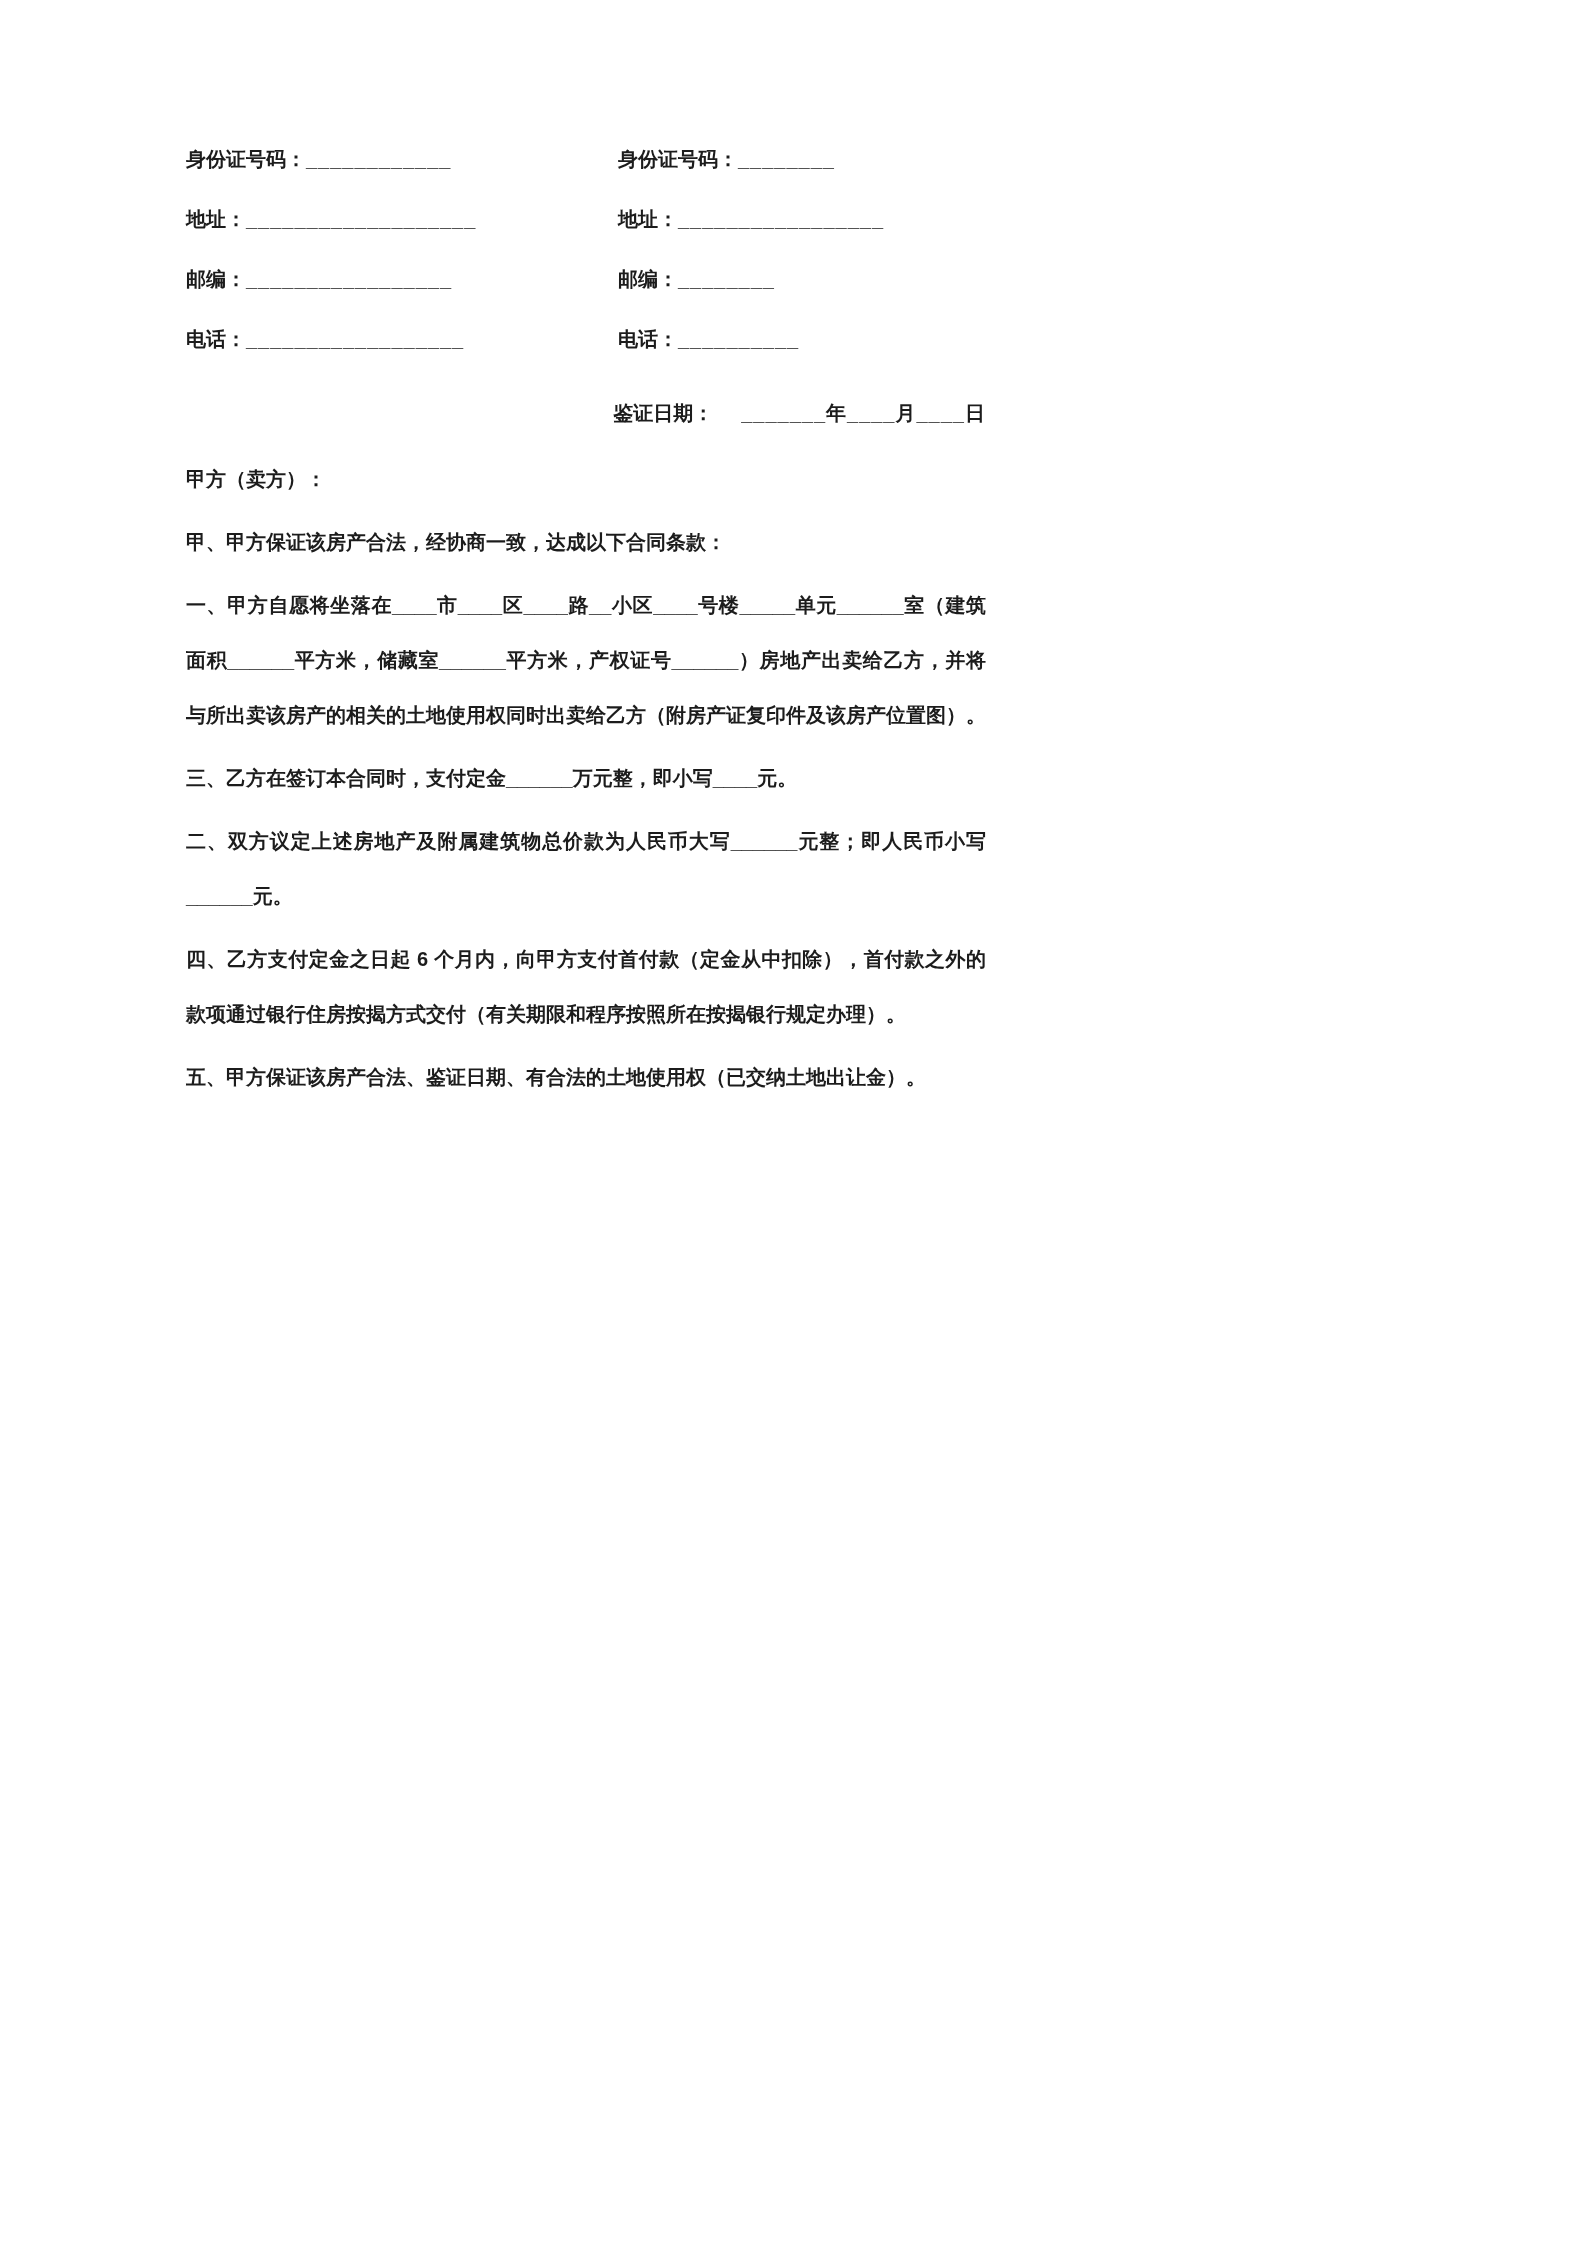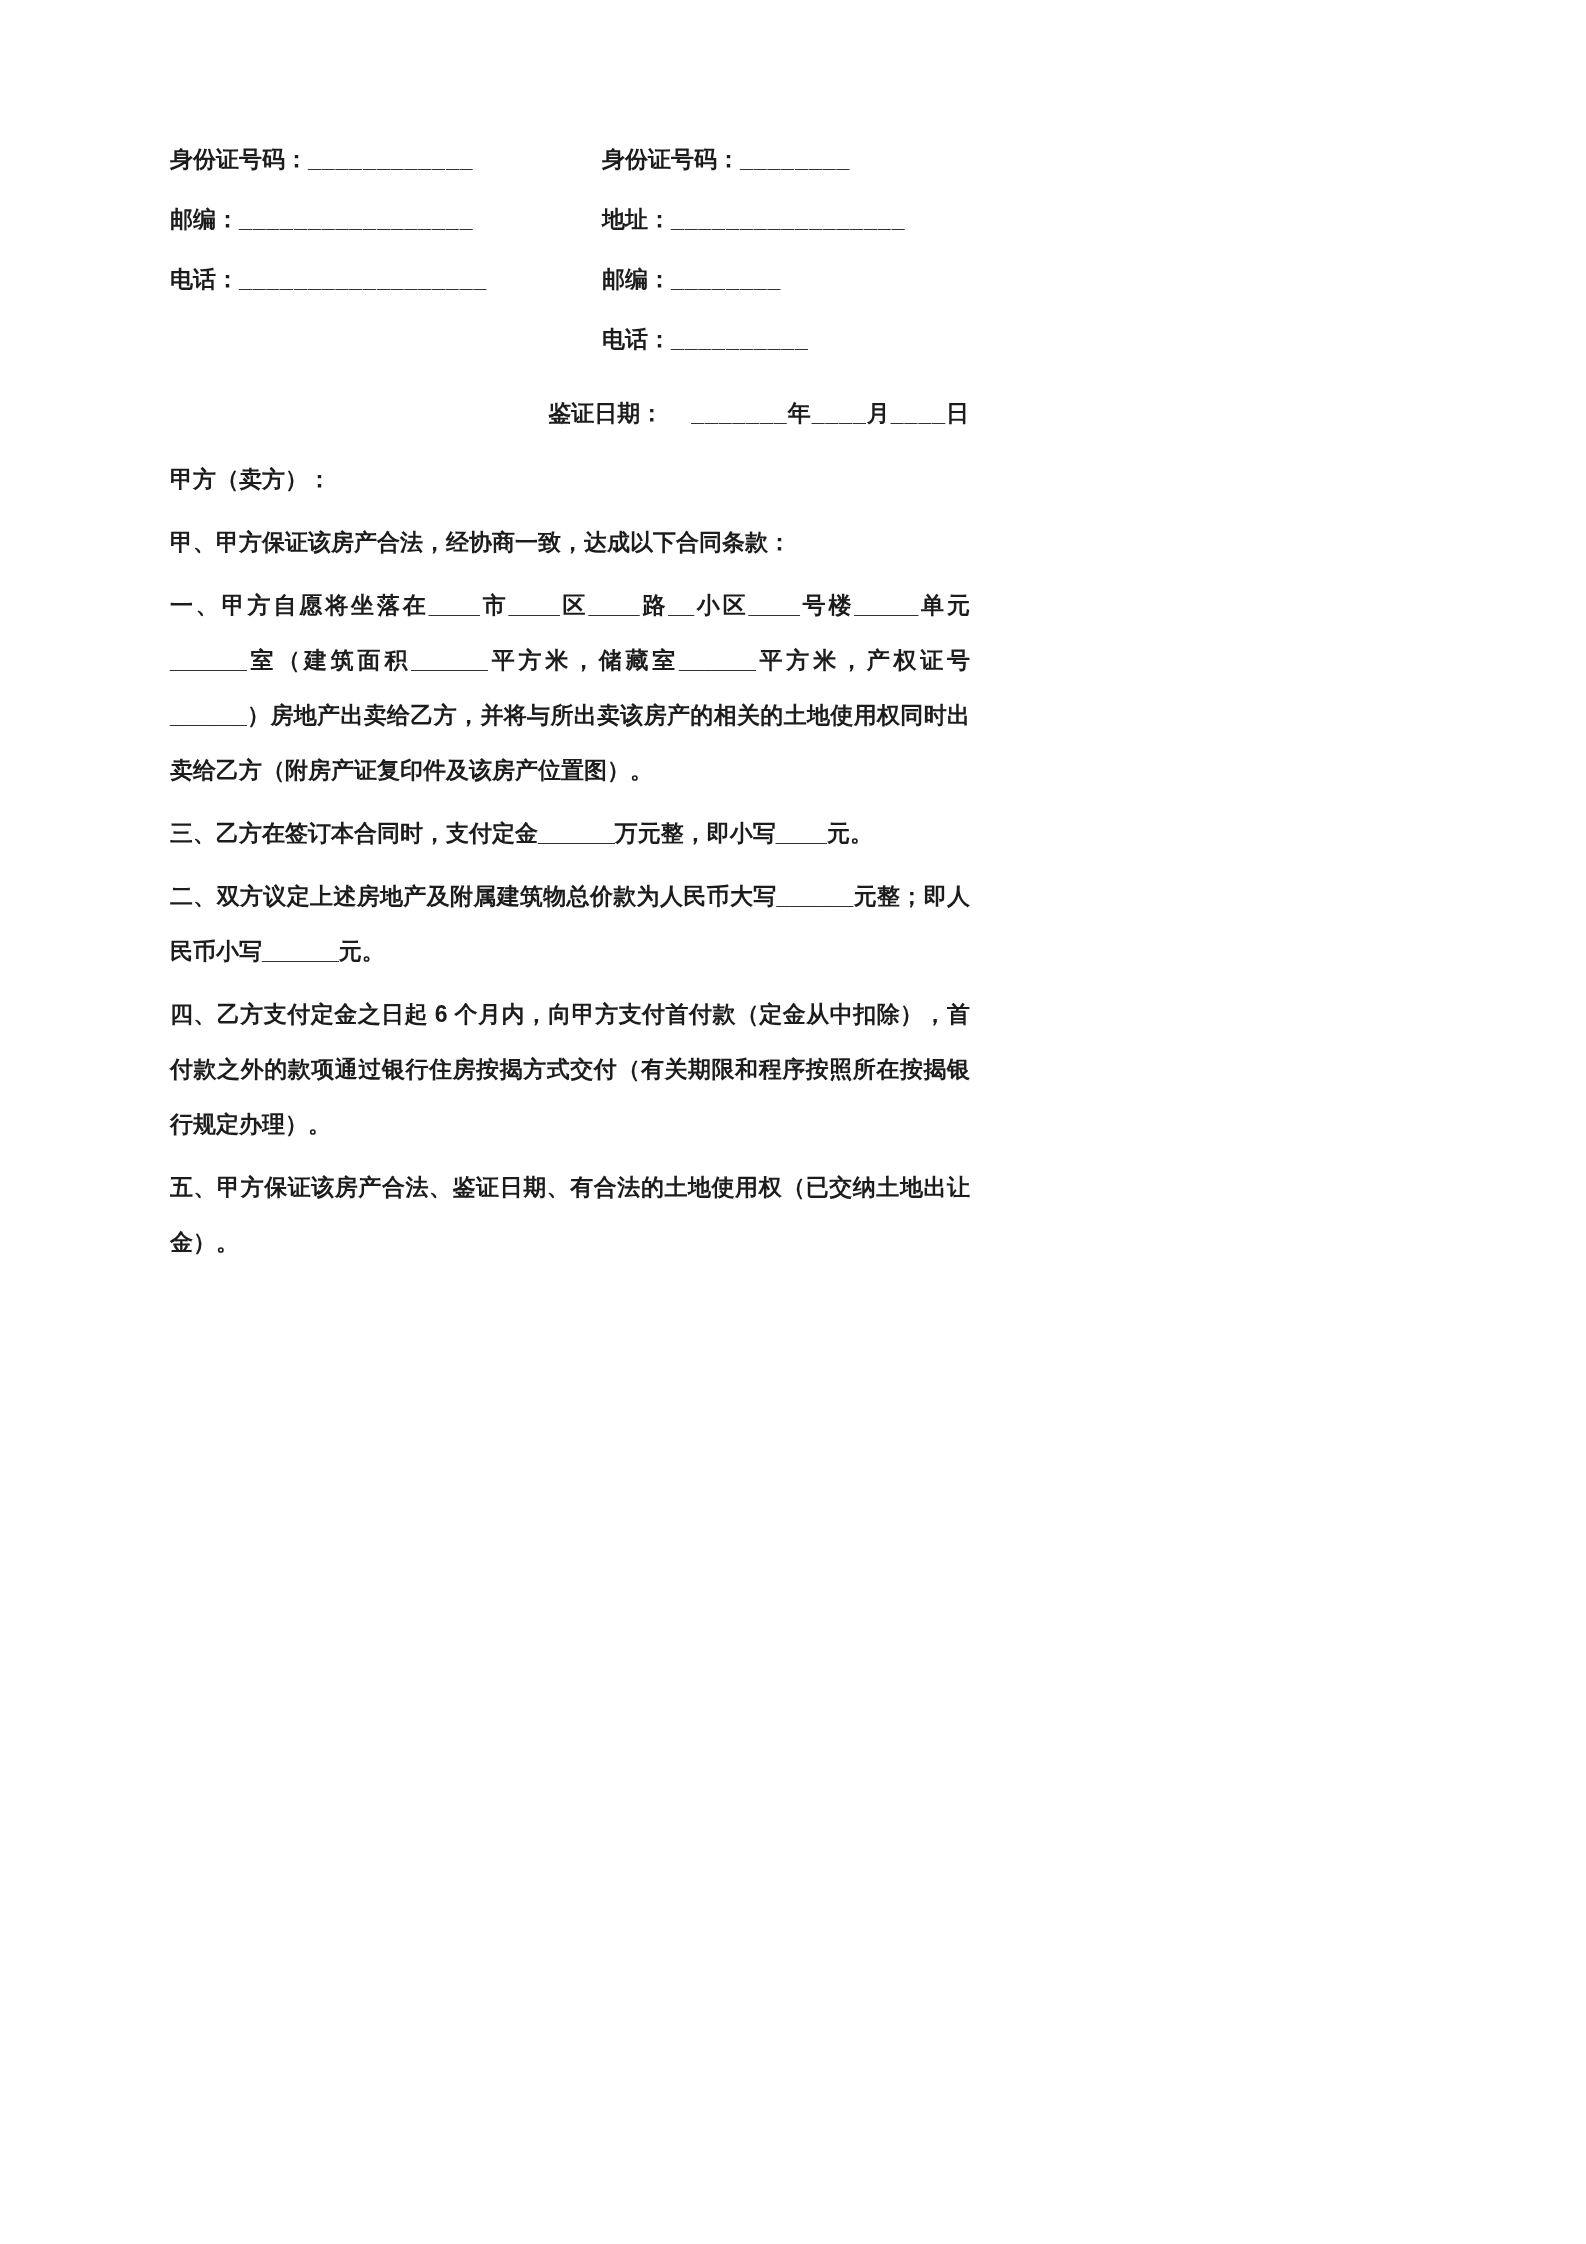--- a/index.html
+++ b/index.html
@@ -12,21 +12,22 @@
     font-weight: 700;
     overflow: hidden;
   }
   .page {
     width: 1586px;
     height: 2244px;
     padding: 142px 0 0 170px;
   }
   .content {
     width: 800px;
-    font-size: 23px;
+    font-size: 20px;
+    margin-left: 16px;
   }
   
   .header-grid {
     display: grid;
     grid-template-columns: 432px 1fr;
     column-gap: 0;
   }
   .field-col { display: block; }
   .field-row {
     line-height: 34px;
@@ -62,20 +63,23 @@
 
 <div class="page">
   <div class="content">
 
     <div class="header-grid">
       <div class="field-col">
         <div class="field-row">
           <span class="field-label">身份证号码：</span><span class="field-blank">____________</span>
         </div>
         <div class="field-row">
+          <span class="field-label">地址：</span><span class="field-blank">___________________</span>
+        </div>
+        <div class="field-row">
           <span class="field-label">邮编：</span><span class="field-blank">_________________</span>
         </div>
         <div class="field-row">
           <span class="field-label">电话：</span><span class="field-blank">__________________</span>
         </div>
       </div>
       <div class="field-col">
         <div class="field-row">
           <span class="field-label">身份证号码：</span><span class="field-blank">________</span>
         </div>

